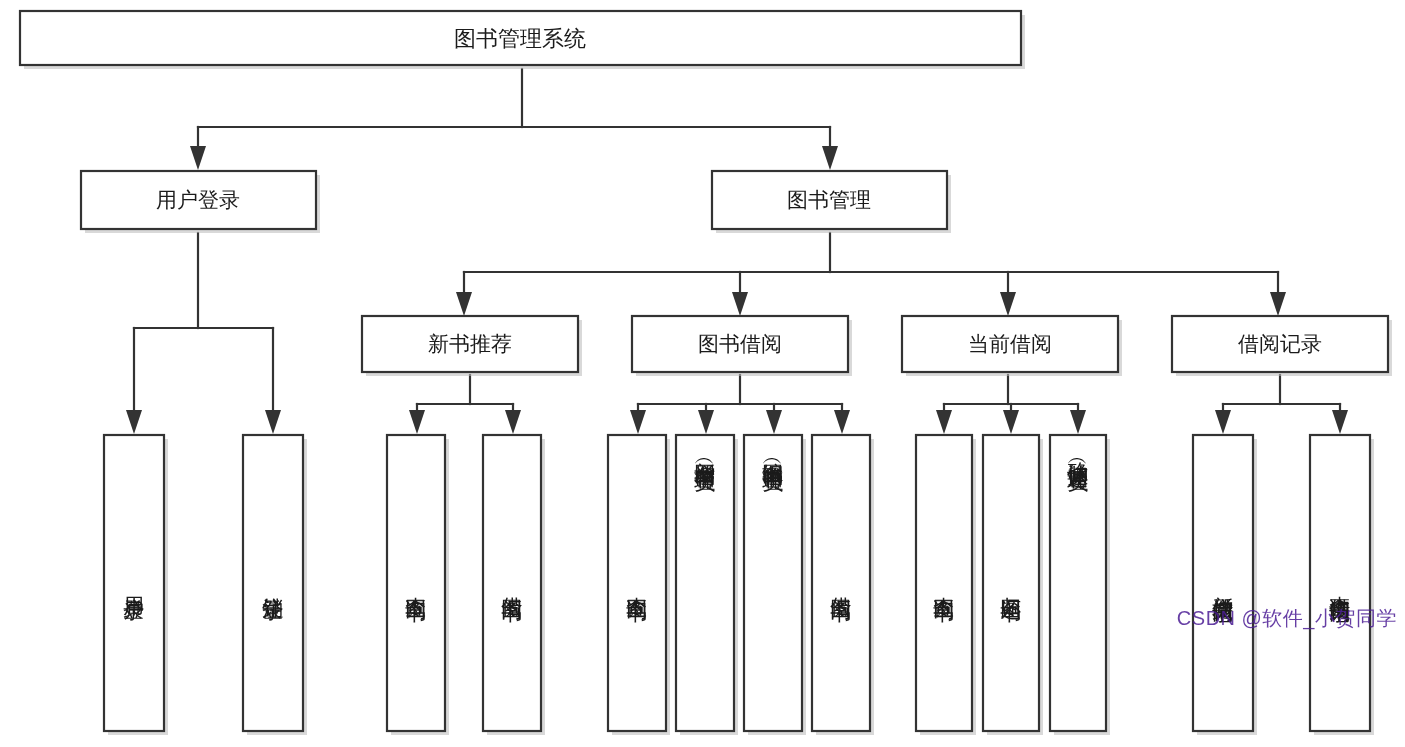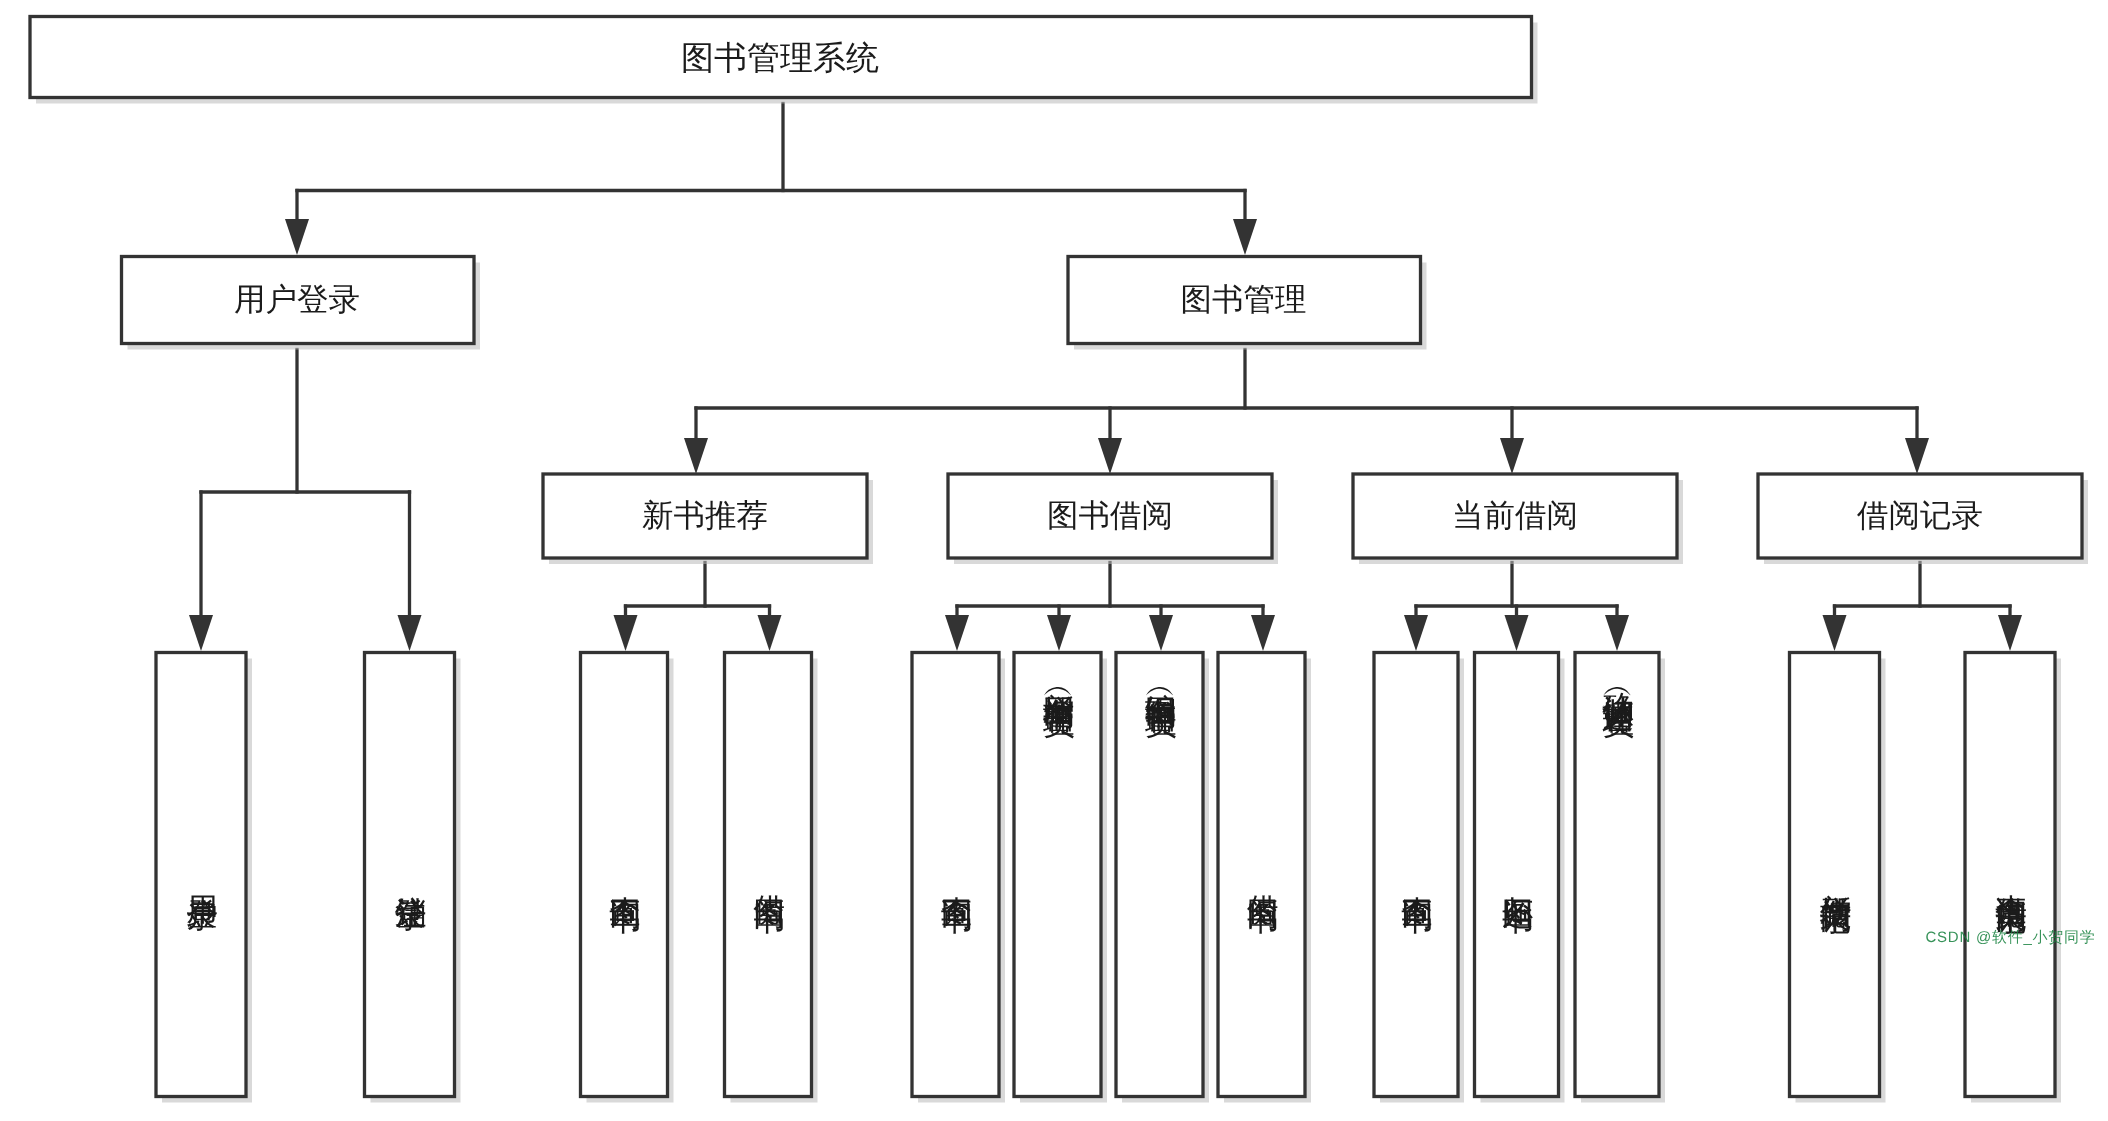--- a/index.html
+++ b/index.html
@@ -74,22 +74,22 @@
     color: #1b1b1b;
     letter-spacing: 1.5px;
     white-space: nowrap;
     text-align: center;
   }
   .watermark {
     position: absolute;
     right: 8px;
     bottom: 4px;
     font-family: "Liberation Sans", "DejaVu Sans", sans-serif;
-    font-size: 10px;
-    color: #15803d;
+    font-size: 20px;
+    color: #4c1d95;
     opacity: 0.85;
     letter-spacing: 0.5px;
     white-space: nowrap;
     pointer-events: none;
     margin-left: 44px;
   }
 </style>
 </head>
 <body>
 

